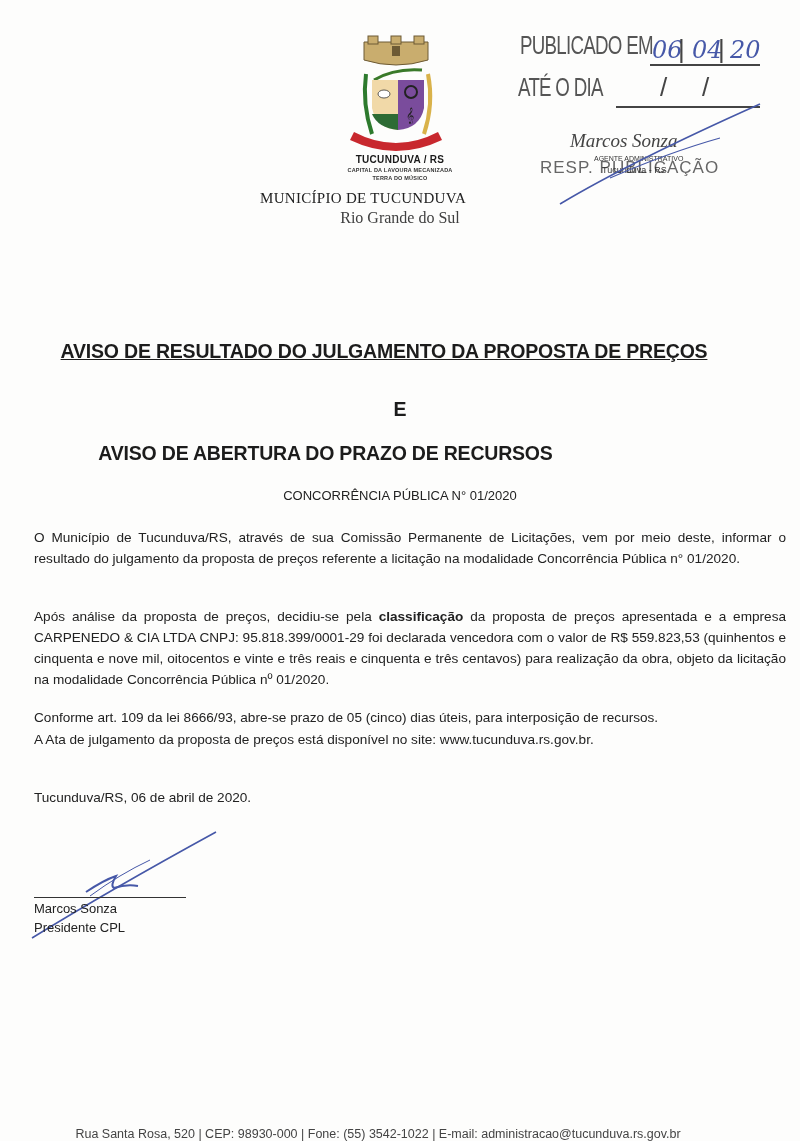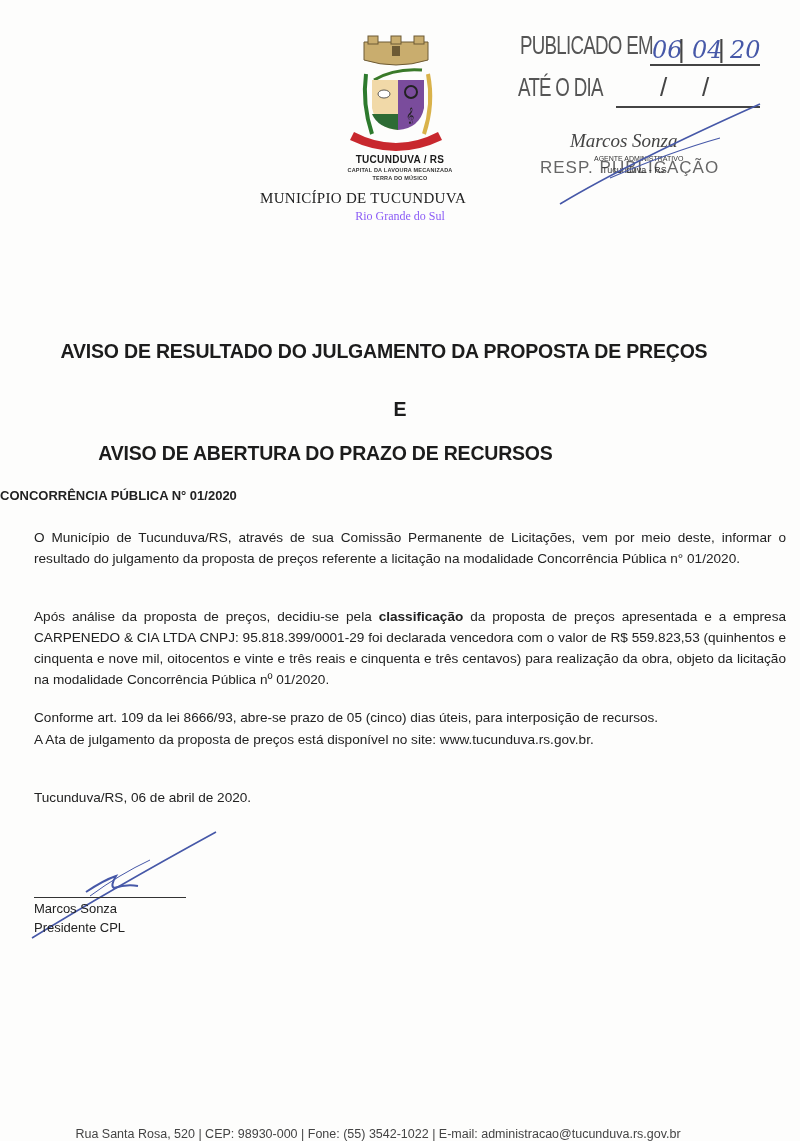--- a/index.html
+++ b/index.html
@@ -12,39 +12,39 @@
   .abs { position: absolute; }
 
   
   .crest { left: 344px; top: 34px; width: 104px; height: 120px; }
   .muni-brand { left: 290px; top: 154px; width: 220px; text-align: center; }
   .brand-line1 { font-family: "Liberation Sans", sans-serif; font-weight: bold; font-size: 10px; color: #1a1a1a; letter-spacing: 0.3px; }
   .brand-line2, .brand-line3 { font-family: "Liberation Sans", sans-serif; font-weight: bold; font-size: 5.5px; color: #333; letter-spacing: 0.2px; margin-top: 2px; }
   .muni-name { left: 260px; top: 190px; width: 280px; text-align: left;
     font-family: "Liberation Serif", "DejaVu Serif", serif; font-size: 15px; color: #222; letter-spacing: 0.3px; }
   .muni-state { left: 260px; top: 209px; width: 280px; text-align: center;
-    font-family: "Liberation Serif", "DejaVu Serif", serif; font-size: 12px; color: #8b5cf6; }
+    font-family: "Liberation Serif", "DejaVu Serif", serif; font-size: 16px; color: #404040; }
 
   
   .stamp { left: 510px; top: 22px; width: 290px; height: 190px; }
   .stamp-line1 { position: absolute; left: 10px; top: 8px; font-family: "Liberation Sans Narrow", "Liberation Sans", sans-serif; font-size: 26px; color: #555; letter-spacing: -1px; transform: scaleX(0.72); transform-origin: left top; }
   .stamp-line2 { position: absolute; left: 8px; top: 50px; font-family: "Liberation Sans", sans-serif; font-size: 26px; color: #555; letter-spacing: -1px; transform: scaleX(0.72); transform-origin: left top; }
   .stamp-date { position: absolute; top: 14px; font-family: "DejaVu Serif", serif; font-style: italic; font-size: 24px; color: #4658a8; }
   .stamp-rule { position: absolute; height: 2px; background: #444; }
   .stamp-slash { position: absolute; font-size: 26px; color: #444; font-family: "Liberation Sans", sans-serif; }
   .stamp-name { position: absolute; left: 60px; top: 108px; font-family: "Liberation Serif", serif; font-style: italic; font-size: 19px; color: #444; }
   .stamp-resp { position: absolute; left: 30px; top: 136px; font-family: "Liberation Sans", sans-serif; font-size: 17px; color: #666; letter-spacing: 1px; }
   .stamp-agent { position: absolute; left: 84px; top: 133px; font-family: "Liberation Sans", sans-serif; font-size: 7px; color: #333; }
   .stamp-city { position: absolute; left: 92px; top: 143px; font-family: "Liberation Sans", sans-serif; font-size: 9px; color: #333; }
 
   
-  .title1 { left: 0; top: 340px; width: 768px; text-align: center; font-family: "Liberation Sans", sans-serif; font-weight: bold; font-size: 19.5px; color: #1c1c1c; letter-spacing: -0.2px; }
+  .title1 { left: 0; top: 340px; width: 768px; text-align: center; font-family: "Liberation Sans", sans-serif; font-weight: bold; font-size: 19.5px; color: #1c1c1c; letter-spacing: -0.2px; text-decoration: underline; }
   .title-e { left: 0; top: 398px; width: 800px; text-align: center; font-family: "Liberation Sans", sans-serif; font-weight: bold; font-size: 19.5px; color: #1c1c1c; }
   .title2 { left: 0; top: 442px; width: 651px; text-align: center; font-family: "Liberation Sans", sans-serif; font-weight: bold; font-size: 19.5px; color: #1c1c1c; letter-spacing: -0.2px; }
-  .subtitle { left: 0; top: 488px; width: 800px; text-align: left; font-family: "Liberation Sans", sans-serif; font-size: 13px; color: #222; font-weight: bold; }
+  .subtitle { left: 0; top: 488px; width: 800px; text-align: center; font-family: "Liberation Sans", sans-serif; font-size: 13px; color: #222; }
 
   .para { left: 34px; width: 752px; font-family: "Liberation Sans", sans-serif; font-size: 13.6px; line-height: 21px; color: #222; text-align: justify; }
   .p1 { top: 527px; }
   .p2 { top: 606px; }
   .p3 { top: 707px; }
   .p4 { top: 729px; }
   .p5 { top: 787px; }
   b { font-weight: bold; }
 
   

